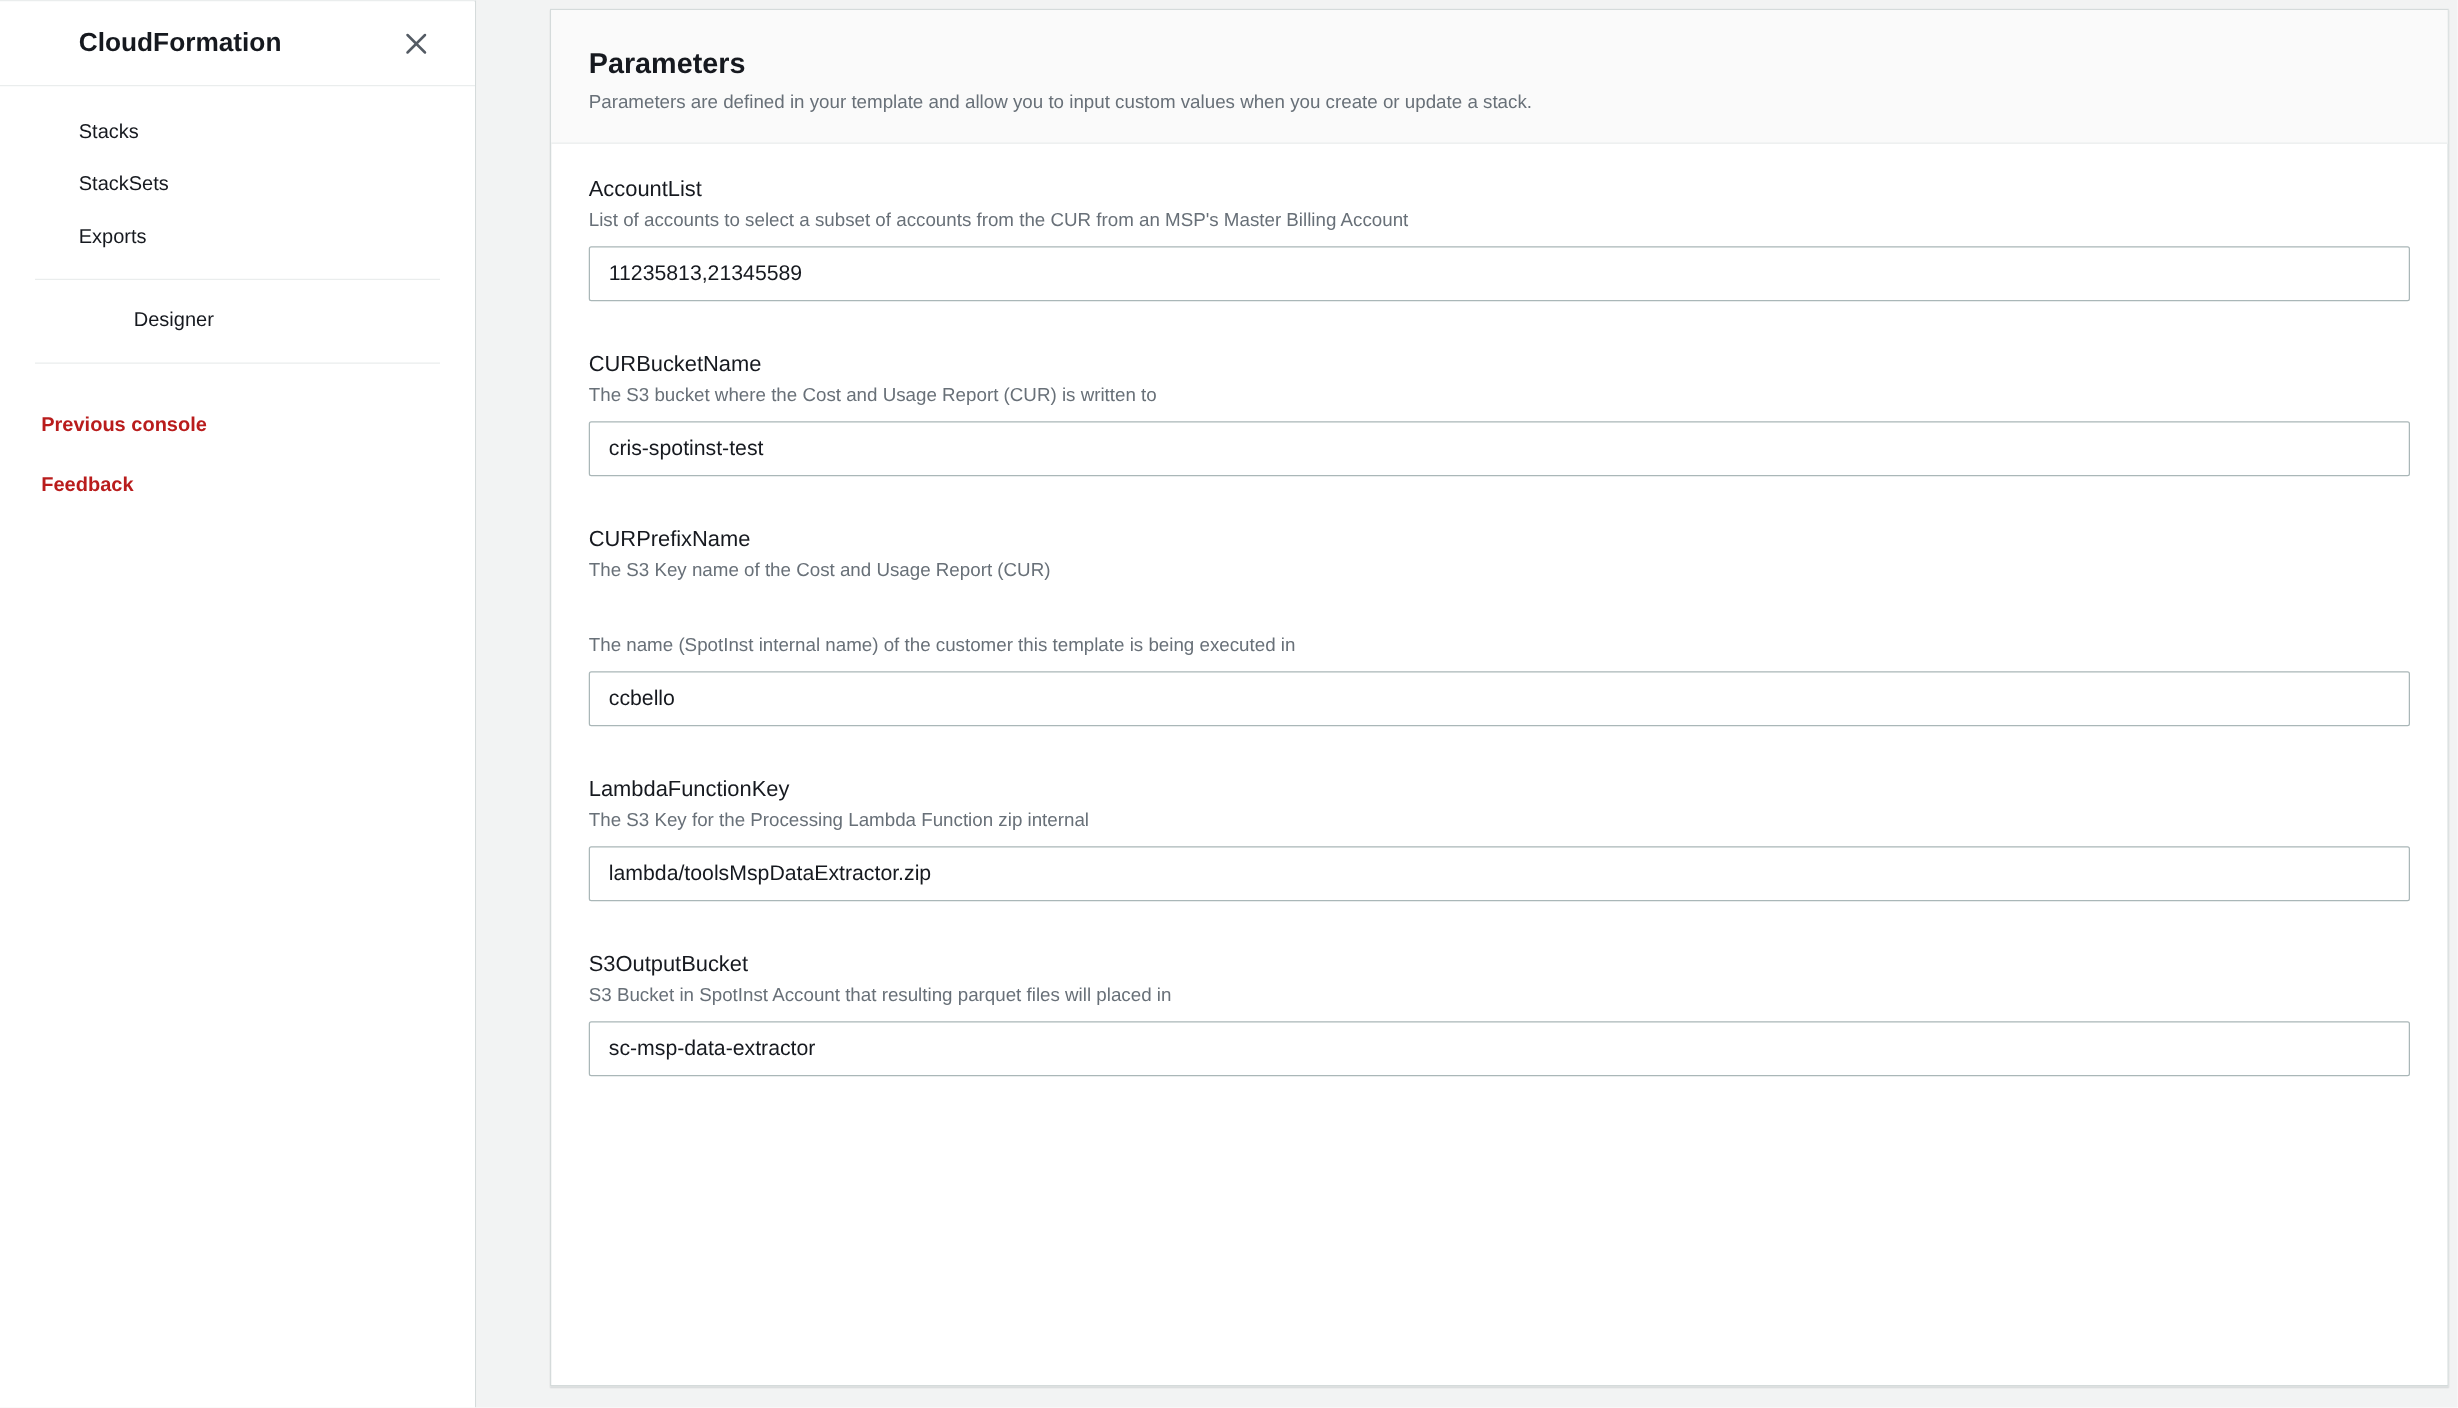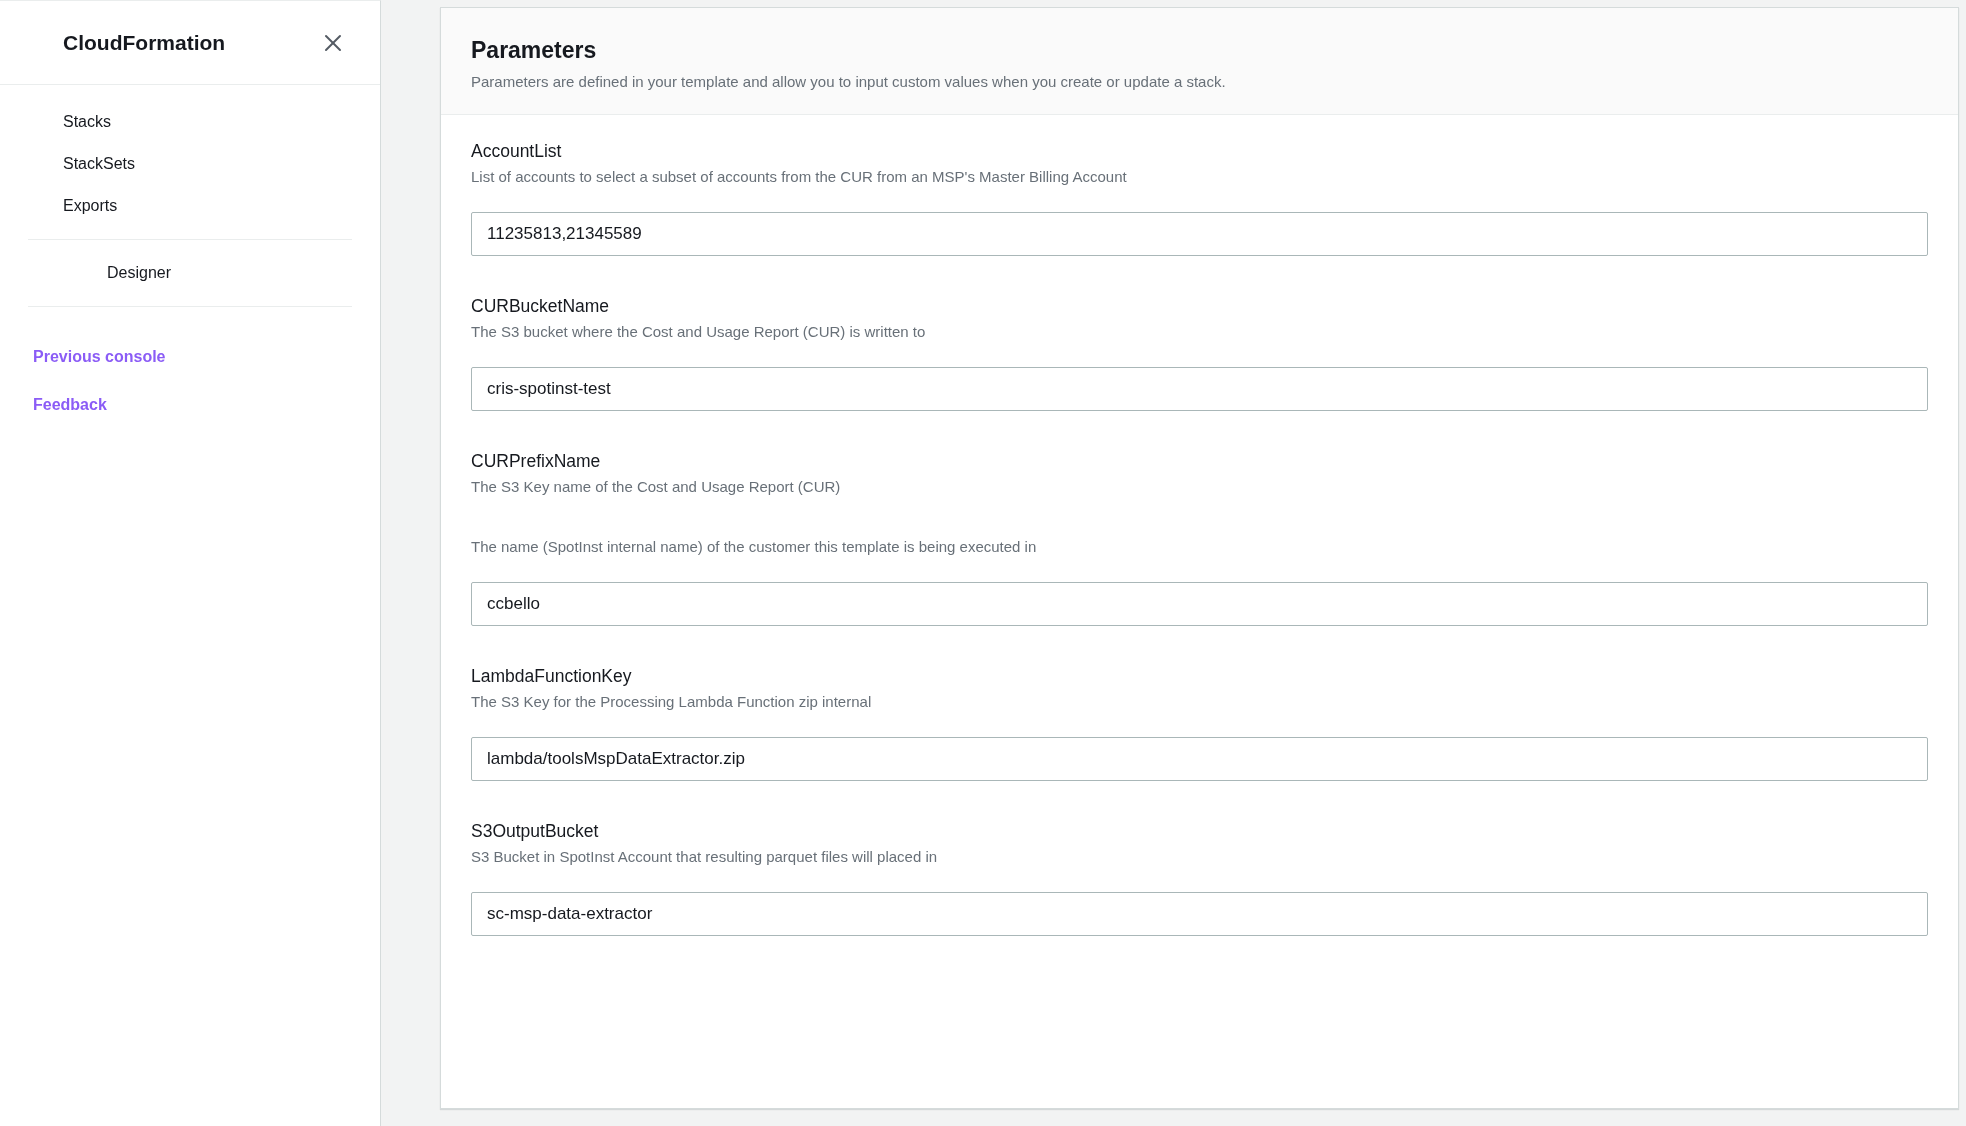--- a/index.html
+++ b/index.html
@@ -15,21 +15,21 @@
 
   
   .sidebar {
     flex: none;
     width: 381px; height: 100%;
     background: #ffffff;
     border-right: 1px solid #d5dbdb;
     border-top: 1px solid #eaeded;
   }
   .sidebar-header {
-    height: 84px;
+    height: 68px;
     display: flex; align-items: center; justify-content: space-between;
     padding: 0 34px 0 63px;
     border-bottom: 1px solid #eaeded;
   }
   .sidebar-title {
     margin: 0;
     font-size: 21px; font-weight: 700; color: #16191f;
   }
   .close-btn {
     background: none; border: none; padding: 2px; margin: 0;
@@ -43,21 +43,21 @@
   }
   .divider-inset {
     border: 0; border-top: 1px solid #eaeded;
     margin: 12px 28px;
   }
   .footer-links { margin-top: 26px; }
   .footer-link {
     padding: 14px 20px 14px: 33px;
     padding: 14px 20px 14px 33px;
     font-size: 16px; font-weight: 700; line-height: 20px;
-    color: #8b5cf6; cursor: pointer;
+    color: #b91c1c; cursor: pointer;
   }
 
   
   .content {
     flex: 1;
     padding: 7px 7px 0 59px;
     background: #f2f3f3;
     overflow: hidden;
   }
   .card {
@@ -89,21 +89,21 @@
     font-size: 17.5px; line-height: 24px;
     color: #16191f;
   }
   .field-desc {
     margin-top: 3px;
     font-size: 15px; line-height: 22px;
     color: #687078;
   }
   .field-input {
     display: block;
-    margin-top: 24px;
+    margin-top: 9px;
     width: 100%; height: 44px;
     border: 1px solid #aab7b8;
     border-radius: 2px;
     background: #ffffff;
     padding: 0 15px;
     font-family: "Liberation Sans", sans-serif;
     font-size: 17px; color: #16191f;
   }
 </style>
 </head>

